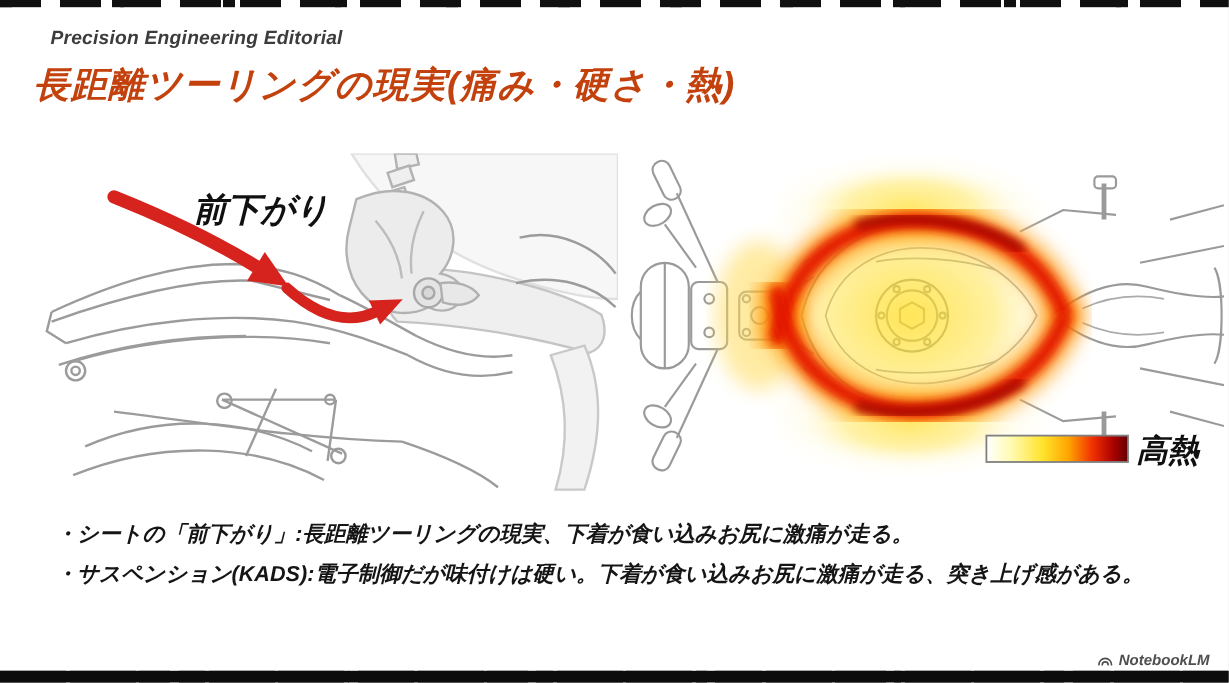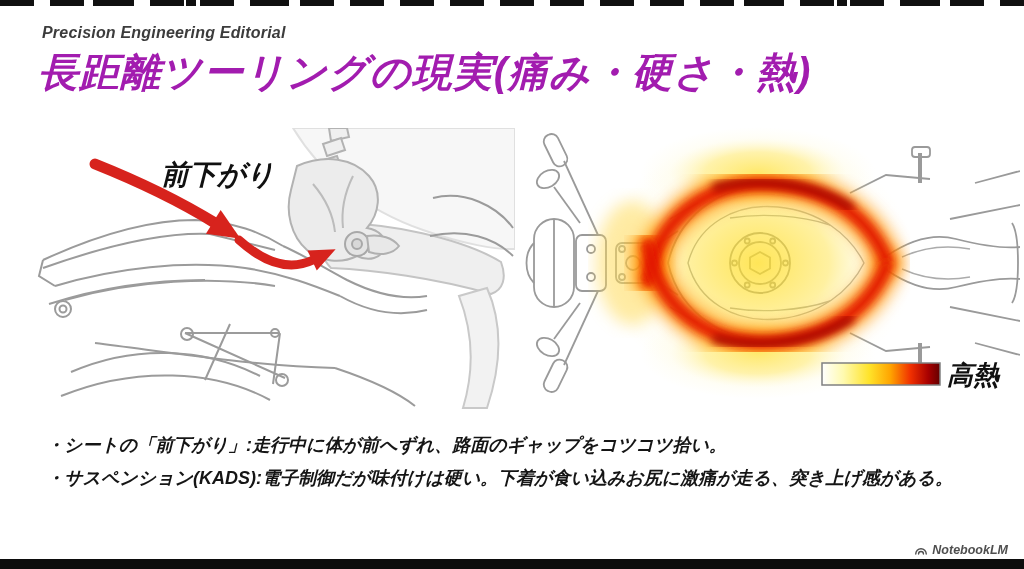--- a/index.html
+++ b/index.html
@@ -19,22 +19,22 @@
     bottom:0; height:10px;
     background-image:
       repeating-linear-gradient(90deg,#0c0c0c 0 142px,transparent 142px 149px),
       repeating-linear-gradient(90deg,#0c0c0c 0 55px,transparent 55px 58px);
   }
   .eyebrow {
     position:absolute; left:42px; top:24px;
     font-size:16px; font-weight:600; color:#3c3c3c; letter-spacing:0.2px;
   }
   .title {
-    position:absolute; left:38px; top:48px; width:960px;
-    font-size:40px; font-weight:900; color:#a21caf; letter-spacing:1px;
+    position:absolute; left:28px; top:48px; width:960px;
+    font-size:30px; font-weight:900; color:#c2410c; letter-spacing:1px;
     line-height:48px; white-space:nowrap;
   }
   .fig { position:absolute; }
   .fig-left  { left:35px;  top:128px; width:480px; height:282px; }
   .fig-right { left:520px; top:123px; width:500px; height:282px; }
   .fig svg { width:100%; height:100%; display:block; }
   .bullets {
     position:absolute; left:46px; top:429px; width:960px;
     font-size:18px; font-weight:700; color:#151515;
   }
@@ -204,21 +204,21 @@
       </g>
 
       <g>
         <rect x="302" y="240" width="118" height="22" fill="url(#heatScale)" stroke="#808080" stroke-width="1.5"></rect>
         <text class="svg-label" x="427" y="261" font-size="26" fill="#101010">高熱</text>
       </g>
     </svg>
   </div>
 
   <div class="bullets">
-    <div class="bullet-line">・シートの「前下がり」:走行中に体が前へずれ、路面のギャップをコツコツ拾い。</div>
+    <div class="bullet-line">・シートの「前下がり」:長距離ツーリングの現実、下着が食い込みお尻に激痛が走る。</div>
     <div class="bullet-line">・サスペンション(KADS):電子制御だが味付けは硬い。下着が食い込みお尻に激痛が走る、突き上げ感がある。</div>
   </div>
 
   <div class="watermark">
     <svg viewBox="0 0 16 16" fill="none" stroke="#4f4f4f" stroke-width="1.6" stroke-linecap="round">
       <path d="M2,12.5 A6,6 0 0 1 14,12.5"></path>
       <path d="M5.2,12.5 A2.8,2.8 0 0 1 10.8,12.5"></path>
     </svg>
     <span>NotebookLM</span>
   </div>

